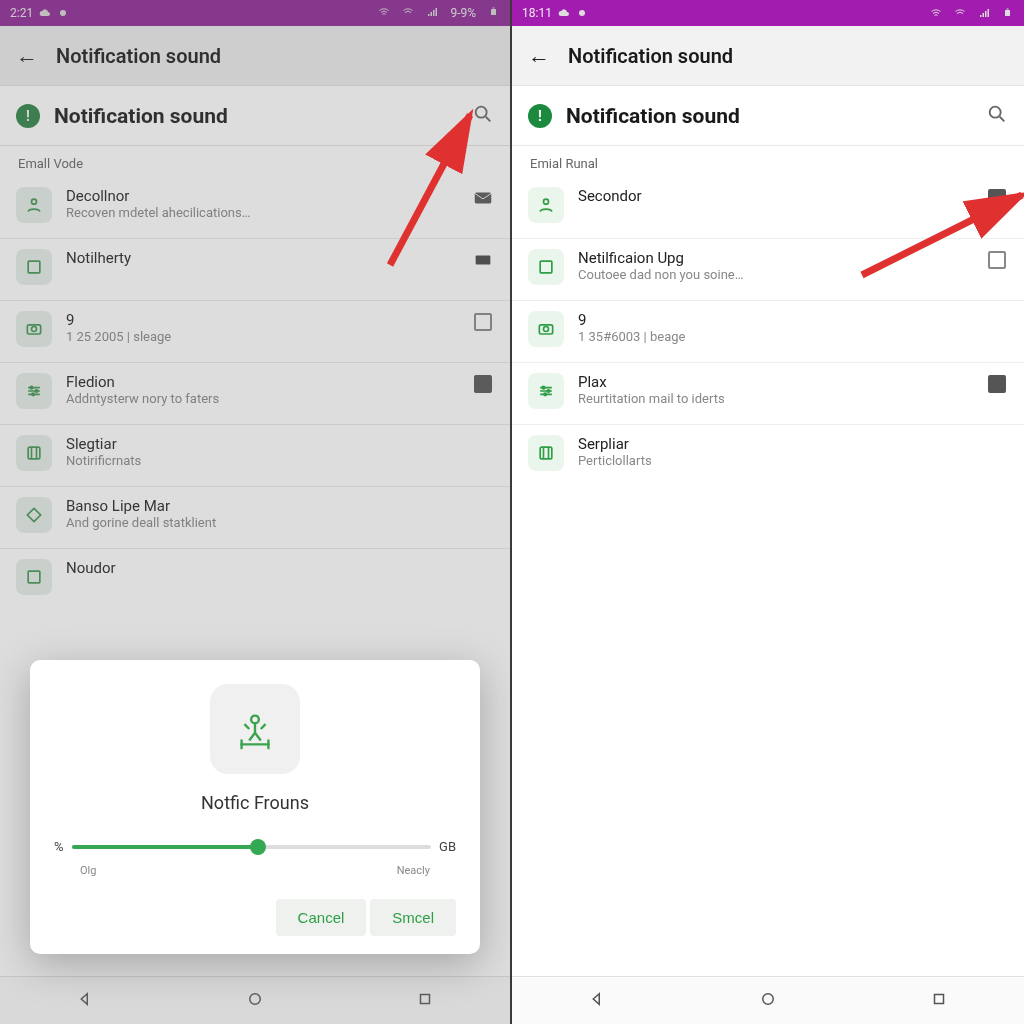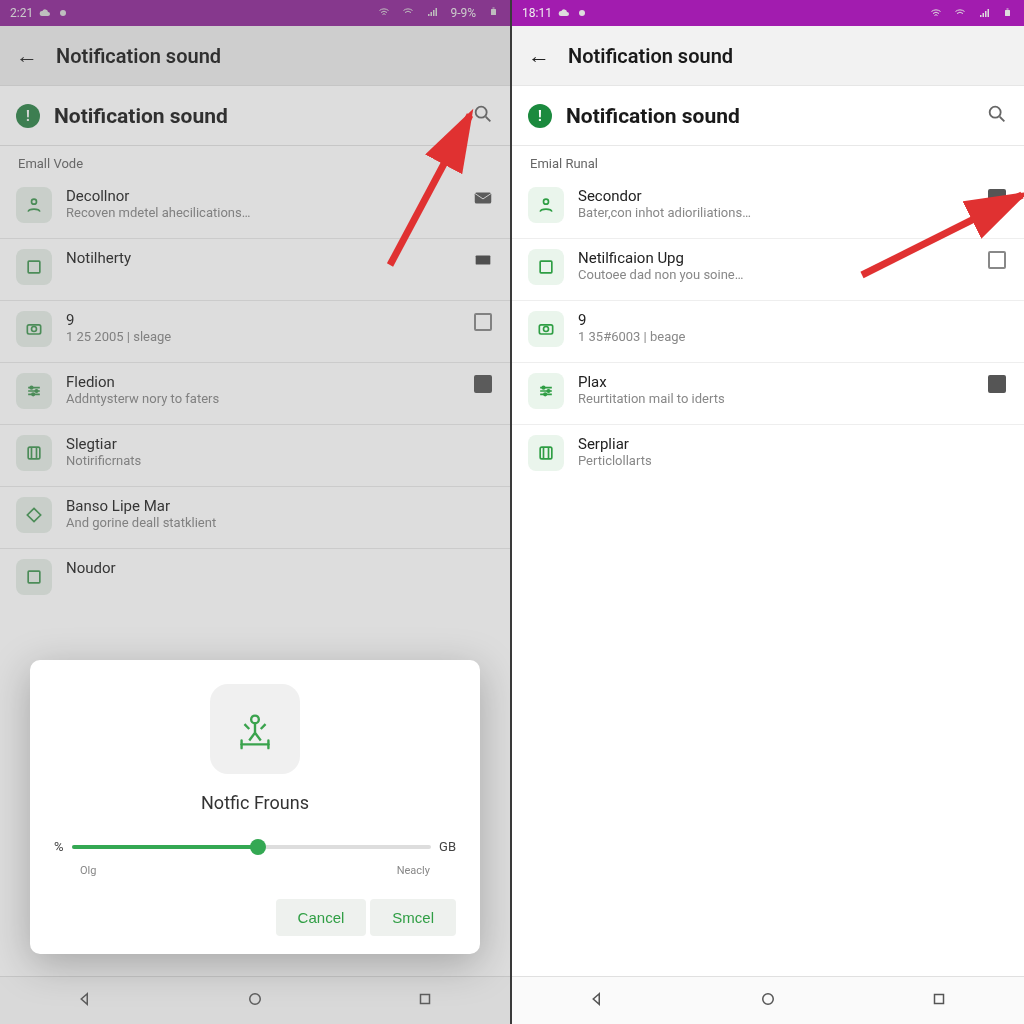--- a/index.html
+++ b/index.html
@@ -405,21 +405,20 @@
   <div class="list">
     <div class="row">
       <span class="ico">
           <svg viewBox="0 0 24 24" fill="none" stroke="currentColor" stroke-width="2">
             <circle cx="12" cy="8" r="3"></circle>
             <path d="M5 20c1-4 13-4 14 0"></path>
           </svg>
         </span>
       <span class="txt">
           <div class="t1">Secondor</div>
-          <div class="t2">Bater,con inhot adioriliations…</div>
         </span>
       <span class="accessory">
           <span class="chk filled"></span>
         </span>
     </div>
     <div class="row">
       <span class="ico">
           <svg viewBox="0 0 24 24" fill="none" stroke="currentColor" stroke-width="2">
             <rect x="5" y="5" width="14" height="14" rx="1"></rect>
           </svg>

